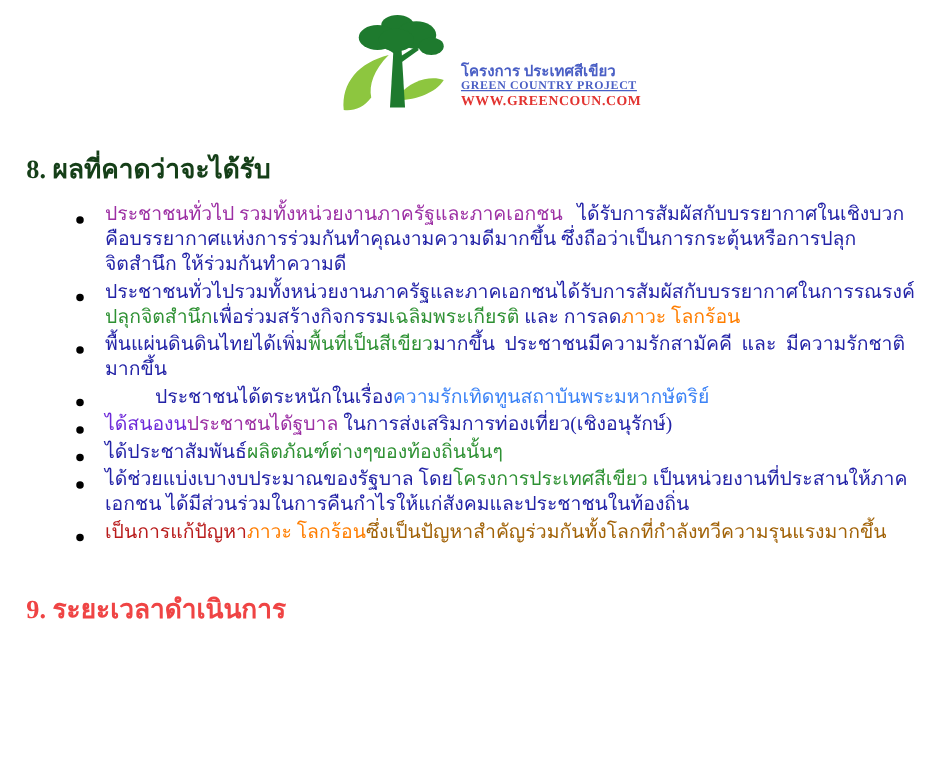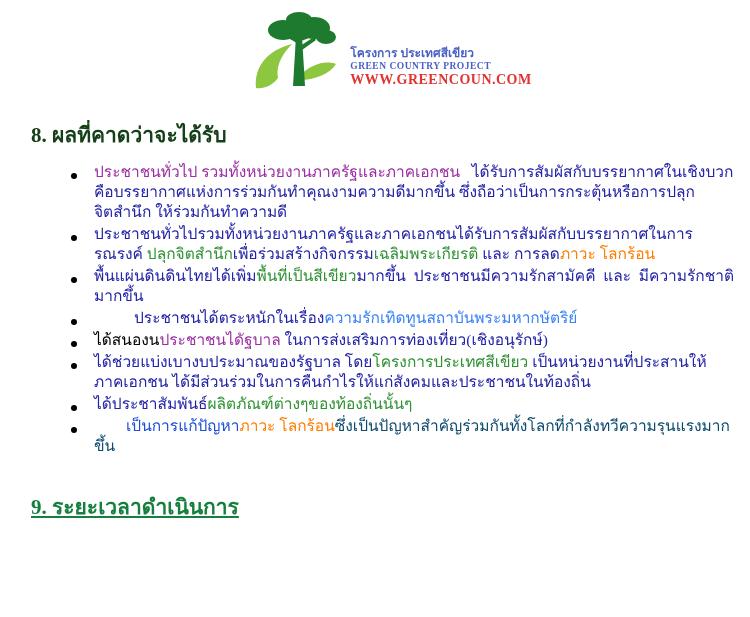--- a/index.html
+++ b/index.html
@@ -12,25 +12,25 @@
   .page { width: 750px; height: 617px; position: relative; }
 
   
   .logo-wrap {
     display: flex; justify-content: center; align-items: flex-end;
     padding-top: 6px; height: 88px; padding-left: 24px;
   }
   .logo-inner { display: flex; align-items: flex-end; }
   .logo-text { display: flex; flex-direction: column; line-height: 1.15; margin-left: -14px; margin-bottom: 6px; }
   .logo-thai   { font-size: 12px; font-weight: bold; }
-  .logo-en     { font-size: 9.5px; font-weight: bold; letter-spacing: 0.5px; }
-  .logo-url    { font-size: 14px; font-weight: bold; letter-spacing: 0.5px; }
+  .logo-en     { font-size: 9.5px; font-weight: bold; letter-spacing: 0.5px; text-decoration: underline; }
+  .logo-url    { font-size: 11px; font-weight: bold; letter-spacing: 0.5px; }
 
   
-  .content { padding: 0 15px 0 31px; }
+  .content { padding: 0 15px 0 21px; }
 
   .sec-heading {
     font-size: 21px; font-weight: bold;
     margin: 0; line-height: 1.25;
   }
   .heading-8 { margin-top: 28px; }
   .heading-9 { margin-top: 38px; }
 
   ul.bullets {
     list-style: none;
@@ -85,22 +85,22 @@
 
   <div class="content">
 
     <h2 class="sec-heading heading-8" style="color: rgb(21, 63, 24);">8. ผลที่คาดว่าจะได้รับ</h2>
 
     <ul class="bullets">
         <li><span style="color: rgb(156, 47, 164);">ประชาชนทั่วไป รวมทั้งหน่วยงานภาครัฐและภาคเอกชน</span><span style="color: rgb(35, 35, 167);">&nbsp;&nbsp;&nbsp;ได้รับการสัมผัสกับบรรยากาศในเชิงบวก คือบรรยากาศแห่งการร่วมกันทำคุณงามความดีมากขึ้น ซึ่งถือว่าเป็นการกระตุ้นหรือการปลุกจิตสำนึก ให้ร่วมกันทำความดี</span></li>
         <li><span style="color: rgb(35, 35, 167);">ประชาชนทั่วไปรวมทั้งหน่วยงานภาครัฐและภาคเอกชนได้รับการสัมผัสกับบรรยากาศในการรณรงค์ </span><span style="color: rgb(46, 145, 51);">ปลุกจิตสำนึก</span><span style="color: rgb(35, 35, 167);">เพื่อร่วมสร้างกิจกรรม</span><span style="color: rgb(46, 145, 51);">เฉลิมพระเกียรติ</span><span style="color: rgb(35, 35, 167);"> และ การลด</span><span style="color: rgb(255, 126, 0);">ภาวะ โลกร้อน</span></li>
         <li><span style="color: rgb(35, 35, 167);">พื้นแผ่นดินดินไทยได้เพิ่ม</span><span style="color: rgb(46, 145, 51);">พื้นที่เป็นสีเขียว</span><span style="color: rgb(35, 35, 167);">มากขึ้น&nbsp; ประชาชนมีความรักสามัคคี &nbsp;และ&nbsp; มีความรักชาติมากขึ้น</span></li>
         <li><span style="color: rgb(35, 35, 167); margin-left: 40px;">ประชาชนได้ตระหนักในเรื่อง</span><span style="color: #3b82f6;">ความรักเทิดทูนสถาบันพระมหากษัตริย์</span></li>
-        <li><span style="color: #000000;">ได้สนองน</span><span style="color: rgb(156, 47, 164);">ประชาชนไดัฐบาล</span><span style="color: rgb(35, 35, 167);"> ในการส่งเสริมการท่องเที่ยว(เชิงอนุรักษ์)</span></li>
+        <li><span style="color: #6d28d9;">ได้สนองน</span><span style="color: rgb(156, 47, 164);">ประชาชนไดัฐบาล</span><span style="color: rgb(35, 35, 167);"> ในการส่งเสริมการท่องเที่ยว(เชิงอนุรักษ์)</span></li>
+        <li><span style="color: rgb(35, 35, 167);">ได้ประชาสัมพันธ์</span><span style="color: rgb(46, 145, 51);">ผลิตภัณฑ์ต่างๆของท้องถิ่นนั้นๆ</span></li>
         <li><span style="color: rgb(35, 35, 167);">ได้ช่วยแบ่งเบางบประมาณของรัฐบาล โดย</span><span style="color: rgb(46, 145, 51);">โครงการประเทศสีเขียว</span><span style="color: rgb(35, 35, 167);">&nbsp;เป็นหน่วยงานที่ประสานให้ภาคเอกชน ได้มีส่วนร่วมในการคืนกำไรให้แก่สังคมและประชาชนในท้องถิ่น</span></li>
-        <li><span style="color: rgb(35, 35, 167);">ได้ประชาสัมพันธ์</span><span style="color: rgb(46, 145, 51);">ผลิตภัณฑ์ต่างๆของท้องถิ่นนั้นๆ</span></li>
-        <li><span style="color: #1d4ed8; margin-left: 32px;">เป็นการแก้ปัญหา</span><span style="color: rgb(255, 126, 0);">ภาวะ โลกร้อน</span><span style="color: #0c4a6e;">ซึ่งเป็นปัญหาสำคัญร่วมกันทั้งโลกที่กำลังทวีความรุนแรงมากขึ้น</span></li>
+        <li><span style="color: #b91c1c;">เป็นการแก้ปัญหา</span><span style="color: rgb(255, 126, 0);">ภาวะ โลกร้อน</span><span style="color: #a16207;">ซึ่งเป็นปัญหาสำคัญร่วมกันทั้งโลกที่กำลังทวีความรุนแรงมากขึ้น</span></li>
       </ul>
 
-    <h2 class="sec-heading heading-9" style="color: #15803d; text-decoration: underline;">9. ระยะเวลาดำเนินการ</h2>
+    <h2 class="sec-heading heading-9" style="color: #ef4444;">9. ระยะเวลาดำเนินการ</h2>
 
   </div>
 </div>
 
 </body></html>

